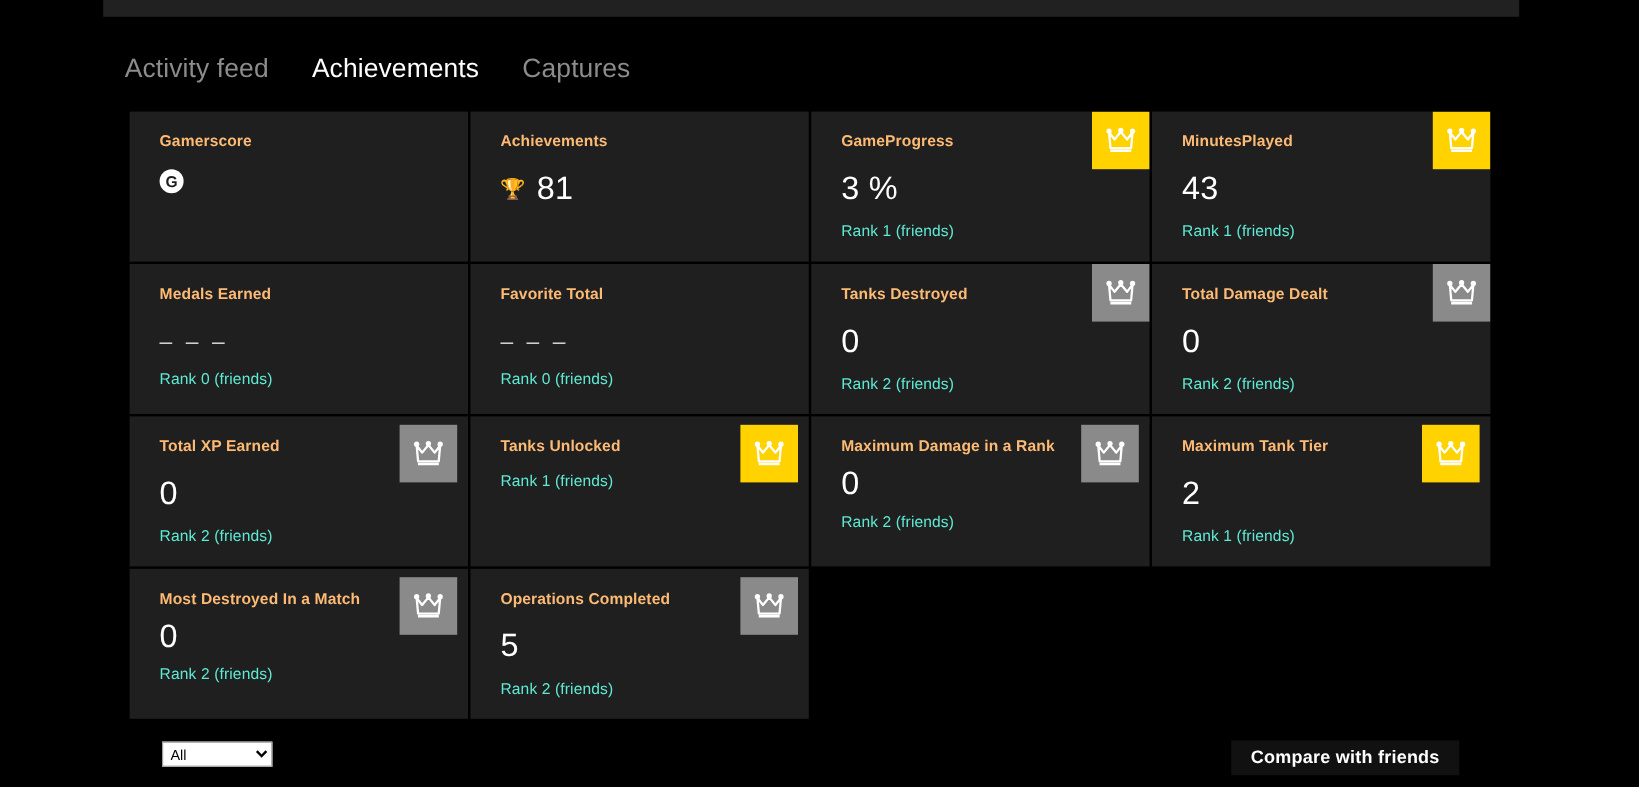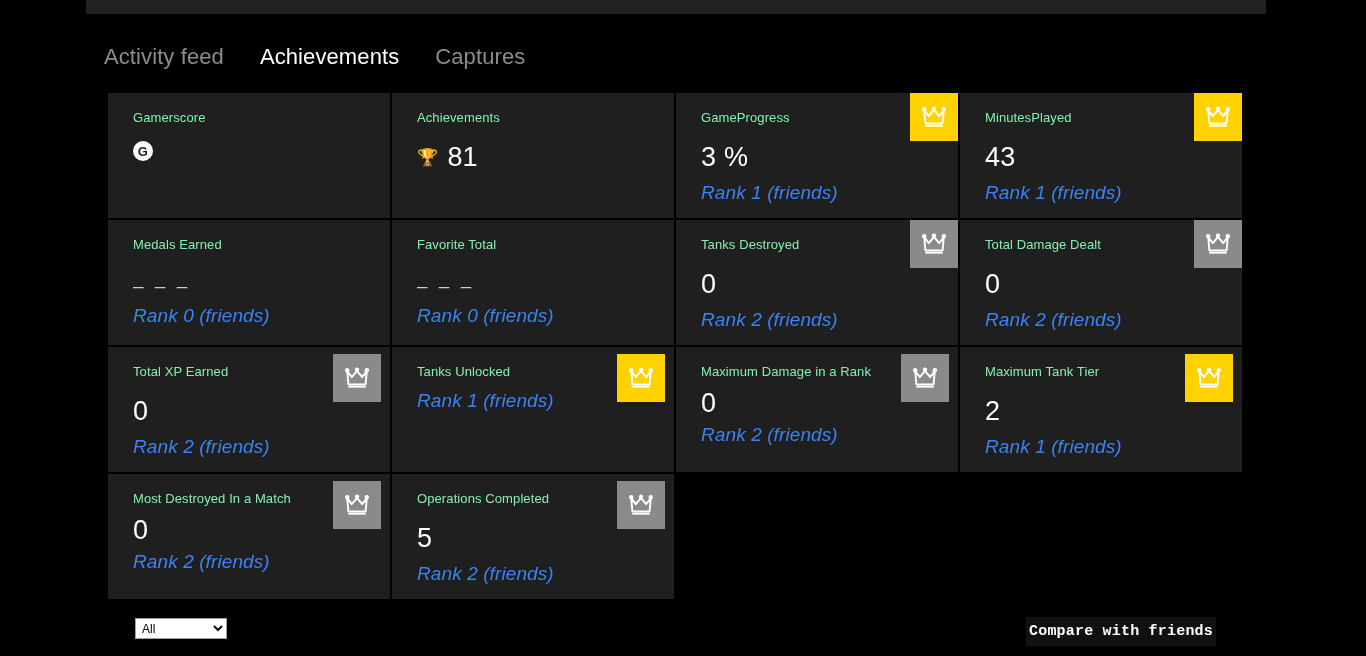--- a/index.html
+++ b/index.html
@@ -75,23 +75,23 @@
     position: relative;
     width: 282px;
     height: 125px;
     background: #1f1f1f;
     padding: 16px 14px 10px 25px;
     overflow: hidden;
   }
 
   .tile-label {
     font-size: 13px;
-    color: #86efac;
+    color: #fdba74;
     line-height: 18px;
-    font-weight: 400;
+    font-weight: 700;
     max-width: 185px;
     letter-spacing: 0.1px;
   }
 
   .tile-value {
     margin-top: 14px;
     font-size: 27px;
     font-weight: 400;
     color: #ffffff;
     line-height: 32px;
@@ -104,25 +104,24 @@
   .tile-value.dashes {
     font-size: 19px;
     color: #cfcfcf;
     letter-spacing: 3px;
     margin-top: 22px;
     line-height: 20px;
   }
 
   .tile-rank {
     margin-top: 11px;
-    font-size: 19px;
-    color: #3b82f6;
+    font-size: 13px;
+    color: #5eead4;
     line-height: 17px;
     letter-spacing: 0.1px;
-    font-style: italic;
   }
 
   
   .tile.two-line .tile-value { margin-top: 6px; }
   .tile.two-line .tile-rank  { margin-top: 7px; }
 
   
   .crown-badge {
     position: absolute;
     top: 0;
@@ -182,21 +181,21 @@
 
   .compare-btn {
     position: absolute;
     left: 1026px;
     top: 617px;
     width: 190px;
     height: 29px;
     background: #111111;
     border: none;
     color: #ffffff;
-    font-family: Liberation Mono, monospace;
+    font-family: Liberation Sans, sans-serif;
     font-size: 15px;
     font-weight: 700;
     letter-spacing: 0.2px;
     cursor: pointer;
     display: flex;
     align-items: center;
     justify-content: center;
   }
 </style>
 </head>

